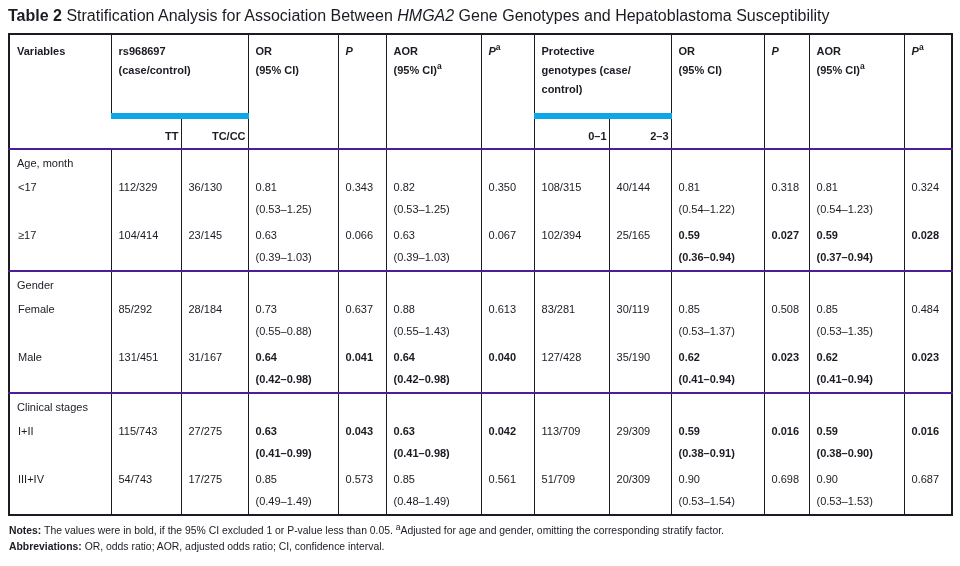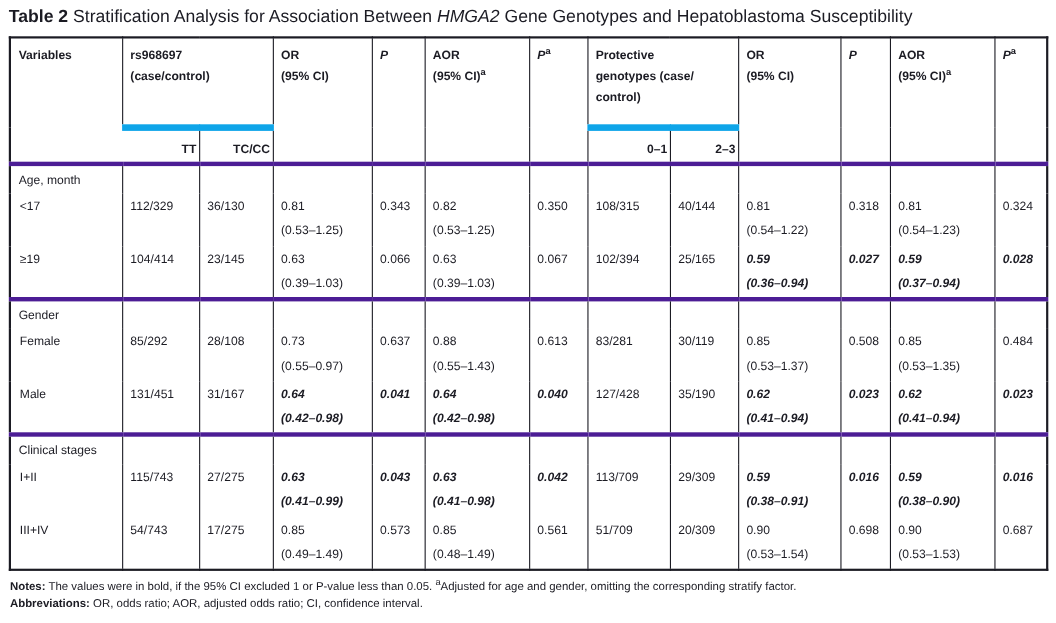--- a/index.html
+++ b/index.html
@@ -21,24 +21,24 @@
     font-size: 11px; padding: 0 2px 0 7px; overflow: hidden;
   }
   th:first-child, td:first-child { border-left: 0; }
   thead { border-bottom: 2px solid #1b1b23; }
   thead tr.main { height: 82px; }
   thead tr.sub { height: 33px; }
   thead th { font-weight: 700; line-height: 19px; padding-top: 7px; }
   thead tr.sub th { padding-top: 8px; text-align: right; }
   th.group { border-bottom: 6px solid #0ea5e9; }
   th i, .pit { font-style: italic; }
-  tbody tr.lbl td { border-top: 4px solid #4c1d95; height: 26px; line-height: 23px; padding-top: 2px; }
+  tbody tr.lbl td { border-top: 2px solid #4c1d95; height: 26px; line-height: 23px; padding-top: 2px; }
   tbody tr.data td { height: 48px; line-height: 22px; padding-top: 1px; }
   td.ind { padding-left: 8px; }
-  .bd { font-weight: 700; font-style: italic; }
+  .bd { font-weight: 700; }
   sup { font-size: 8.5px; vertical-align: super; line-height: 0; }
   .notes { font-size: 10.4px; line-height: 15.5px; margin: 7px 0 0 1px; }
   .notes b { font-weight: 700; }
 </style>
 </head>
 <body>
 
 <div class="wrap">
 
   <div class="title">
@@ -143,21 +143,21 @@
           <div>(0.54–1.22)</div>
         </td>
         <td>0.318</td>
         <td>
           <div>0.81</div>
           <div>(0.54–1.23)</div>
         </td>
         <td>0.324</td>
       </tr>
       <tr class="data">
-        <td class="ind">≥19</td>
+        <td class="ind">≥17</td>
         <td>104/414</td>
         <td>23/145</td>
         <td>
           <div>0.63</div>
           <div>(0.39–1.03)</div>
         </td>
         <td>0.066</td>
         <td>
           <div>0.63</div>
           <div>(0.39–1.03)</div>
@@ -190,24 +190,24 @@
         <td></td>
           <td></td>
         <td></td>
           <td></td>
         <td></td>
           <td></td>
       </tr>
       <tr class="data">
         <td class="ind">Female</td>
         <td>85/292</td>
-        <td>28/108</td>
+        <td>28/184</td>
         <td>
           <div>0.73</div>
-          <div>(0.55–0.97)</div>
+          <div>(0.55–0.88)</div>
         </td>
         <td>0.637</td>
         <td>
           <div>0.88</div>
           <div>(0.55–1.43)</div>
         </td>
         <td>0.613</td>
         <td>83/281</td>
         <td>30/119</td>
         <td>

